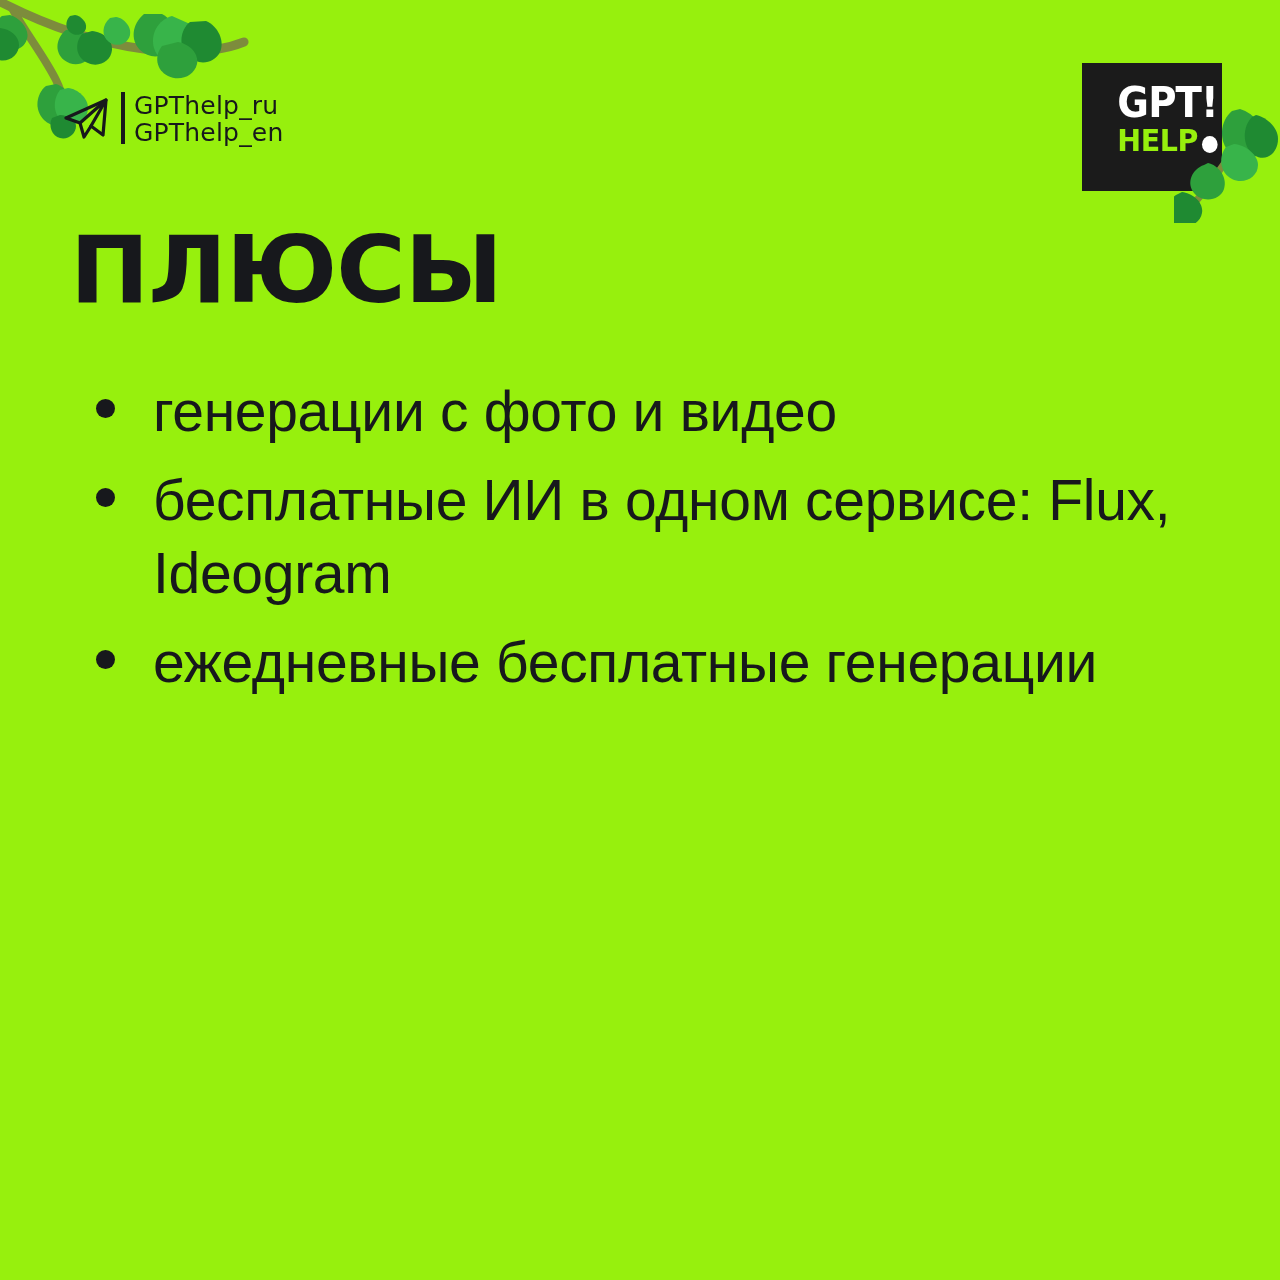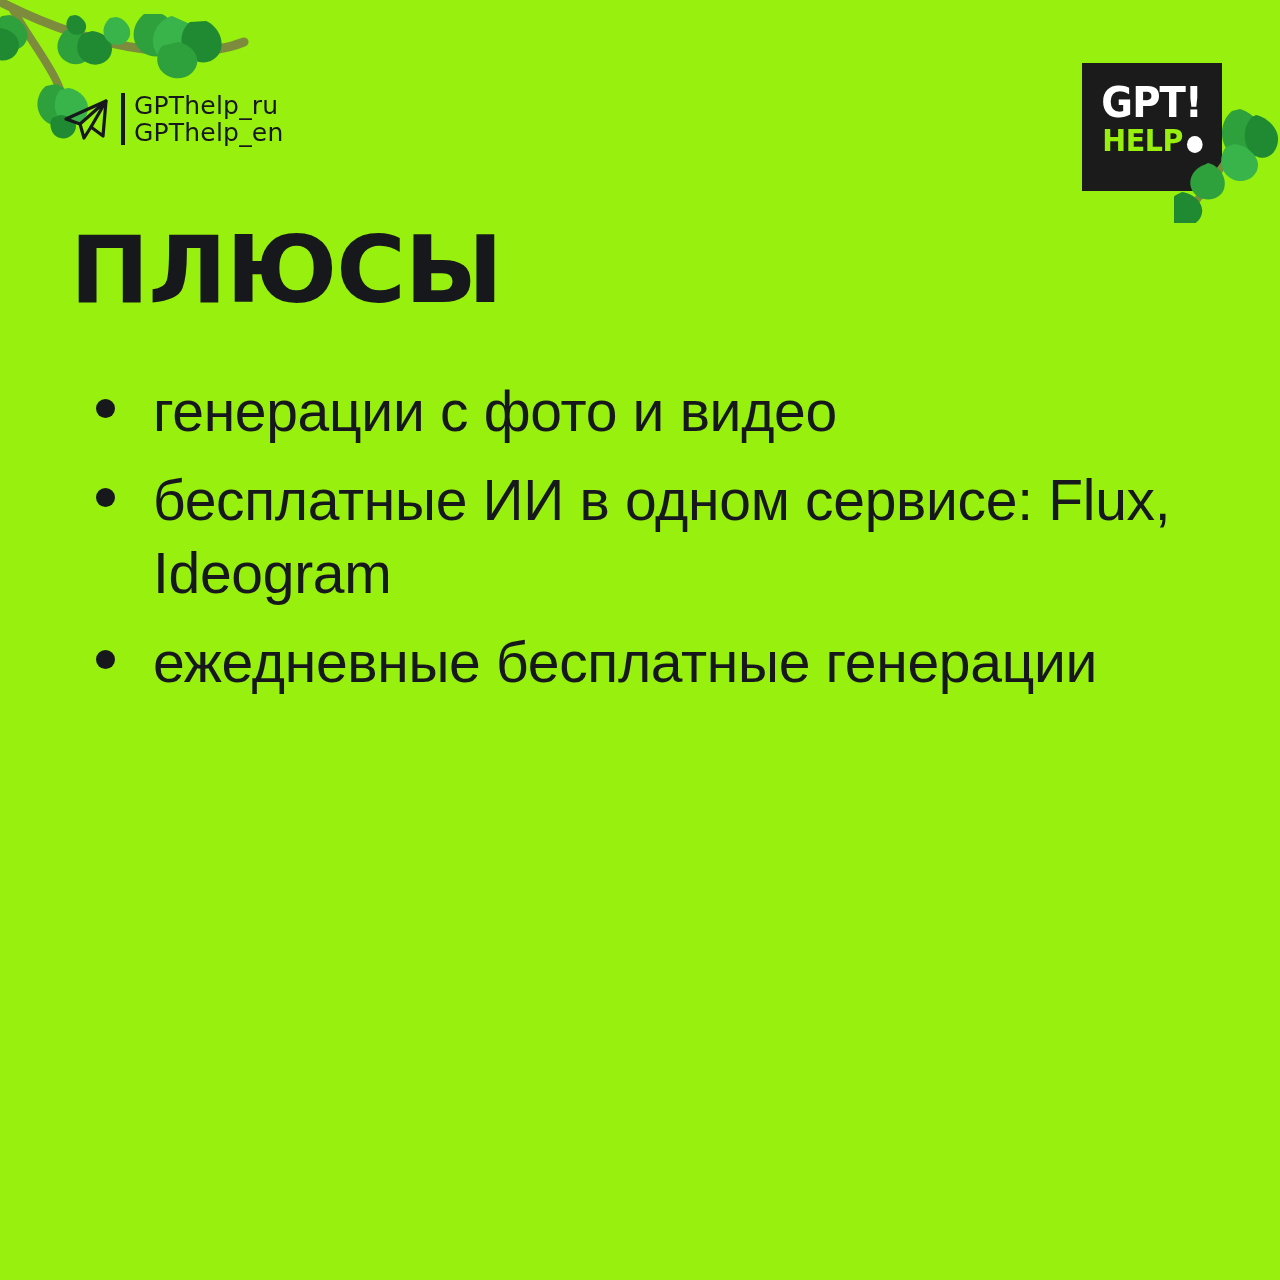--- a/index.html
+++ b/index.html
@@ -33,21 +33,21 @@
     height: 200px;
     pointer-events: none;
   }
 
   
   .handle-block {
     position: absolute;
     left: 60px;
     top: 92px;
     display: flex;
-    align-items: center;
+    align-items: flex-start;
     gap: 9px;
   }
 
   .tg-plane {
     width: 52px;
     height: 52px;
     flex: 0 0 auto;
     display: block;
   }
 
@@ -87,21 +87,21 @@
     inset: 0;
     background: #1B1B1B;
   }
 
   .logo-text {
     position: absolute;
     left: 0; right: 0;
     top: 20px;
     display: flex;
     flex-direction: column;
-    align-items: center;
+    align-items: flex-end;
     gap: 2px;
   }
 
   .logo-line1 {
     font-family: "DejaVu Sans", sans-serif;
     font-weight: bold;
     font-size: 42px;
     line-height: 0.95;
     color: #FFFFFF;
     letter-spacing: -1px;

